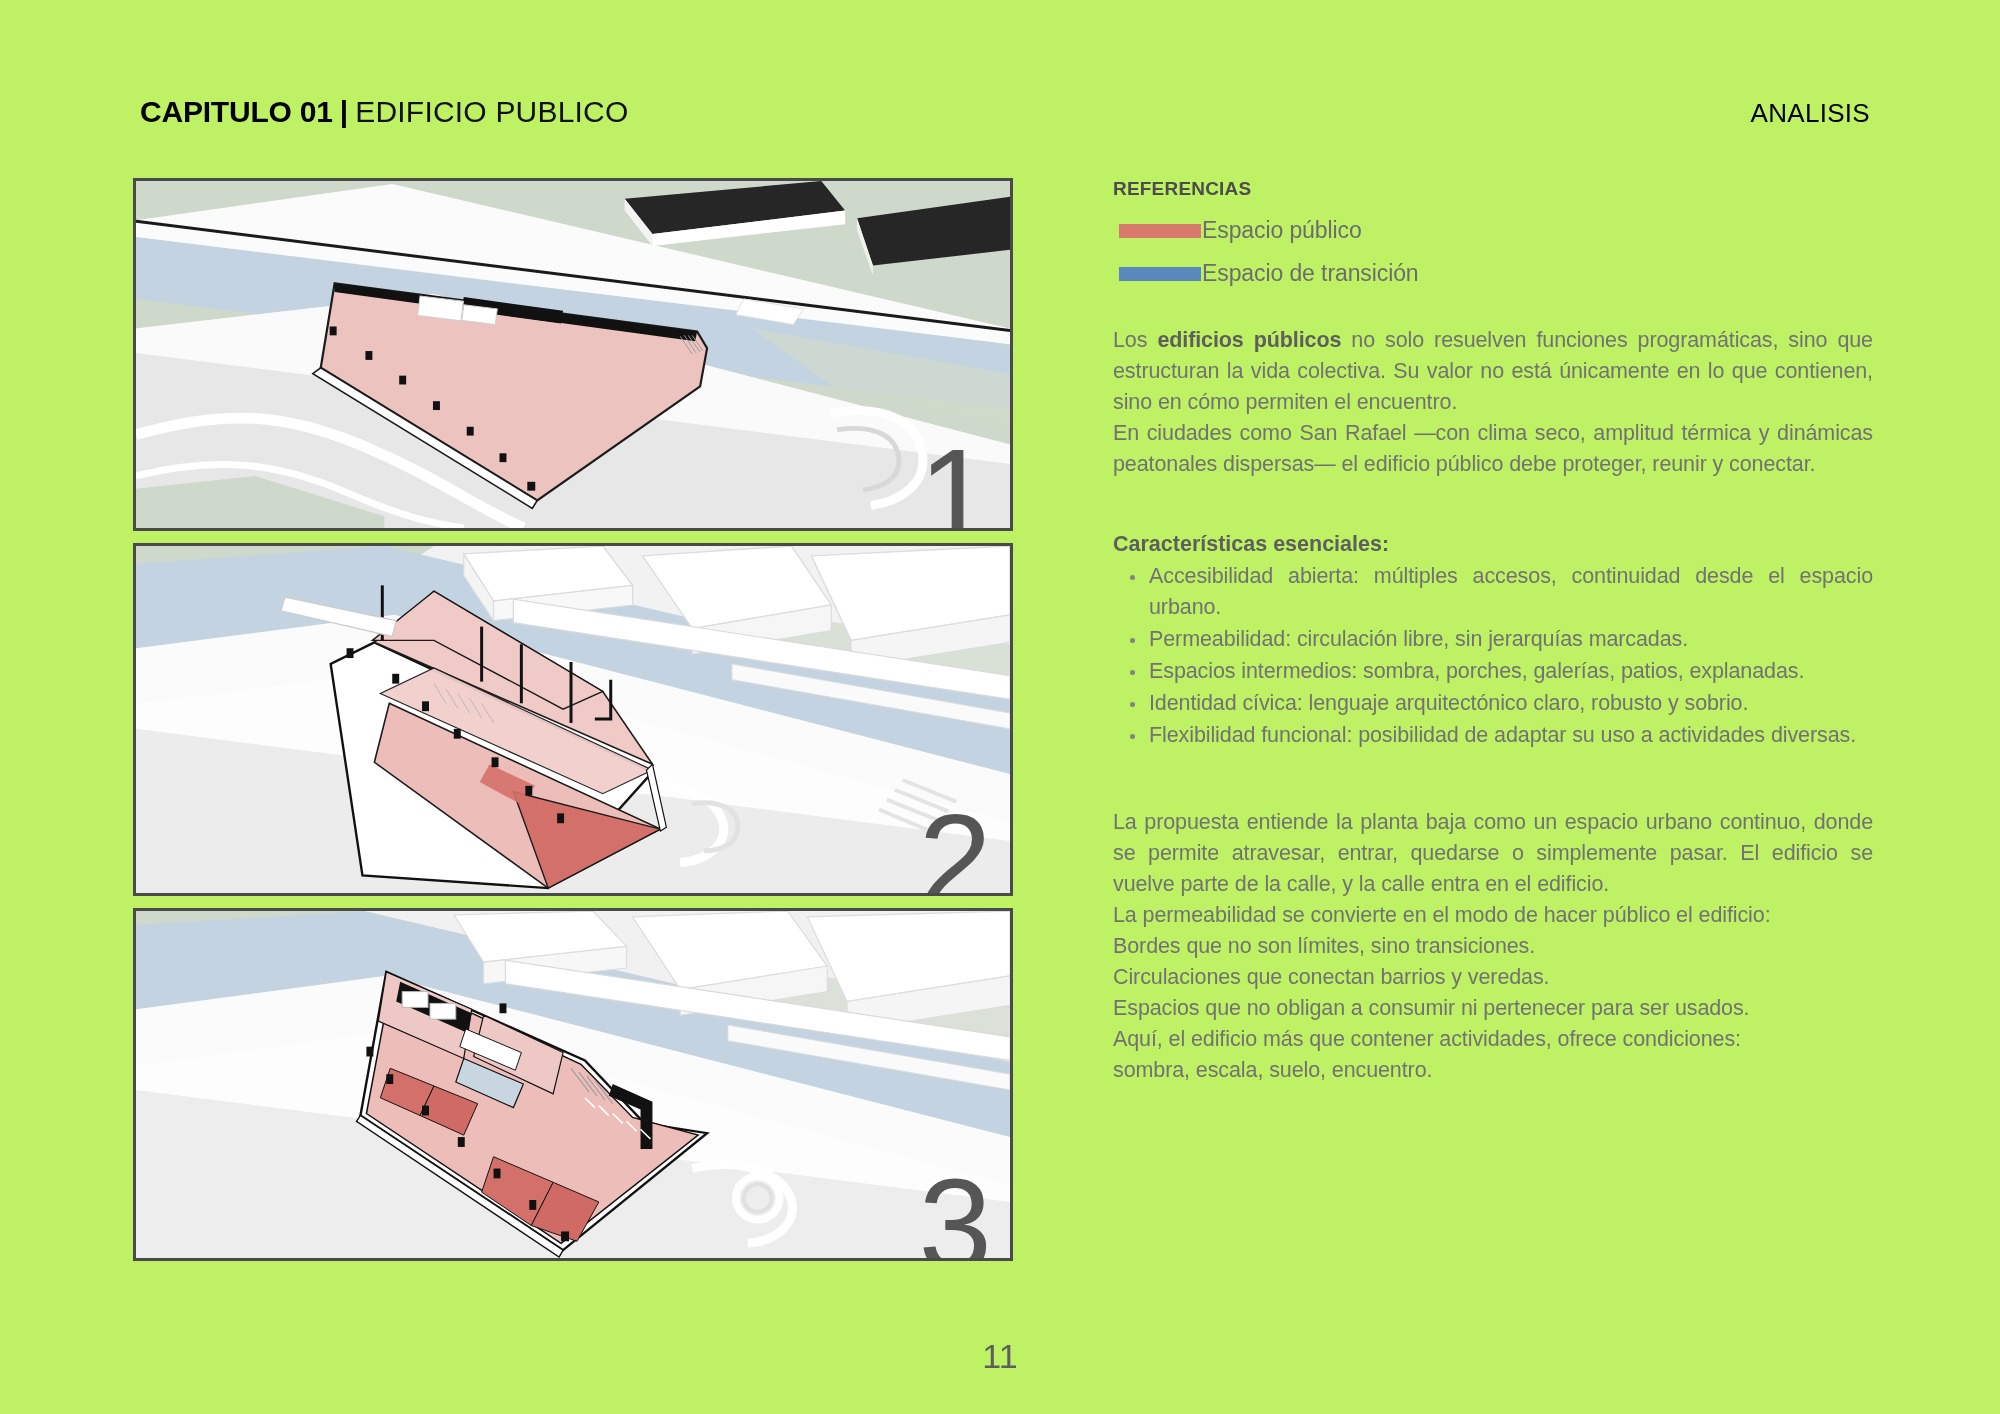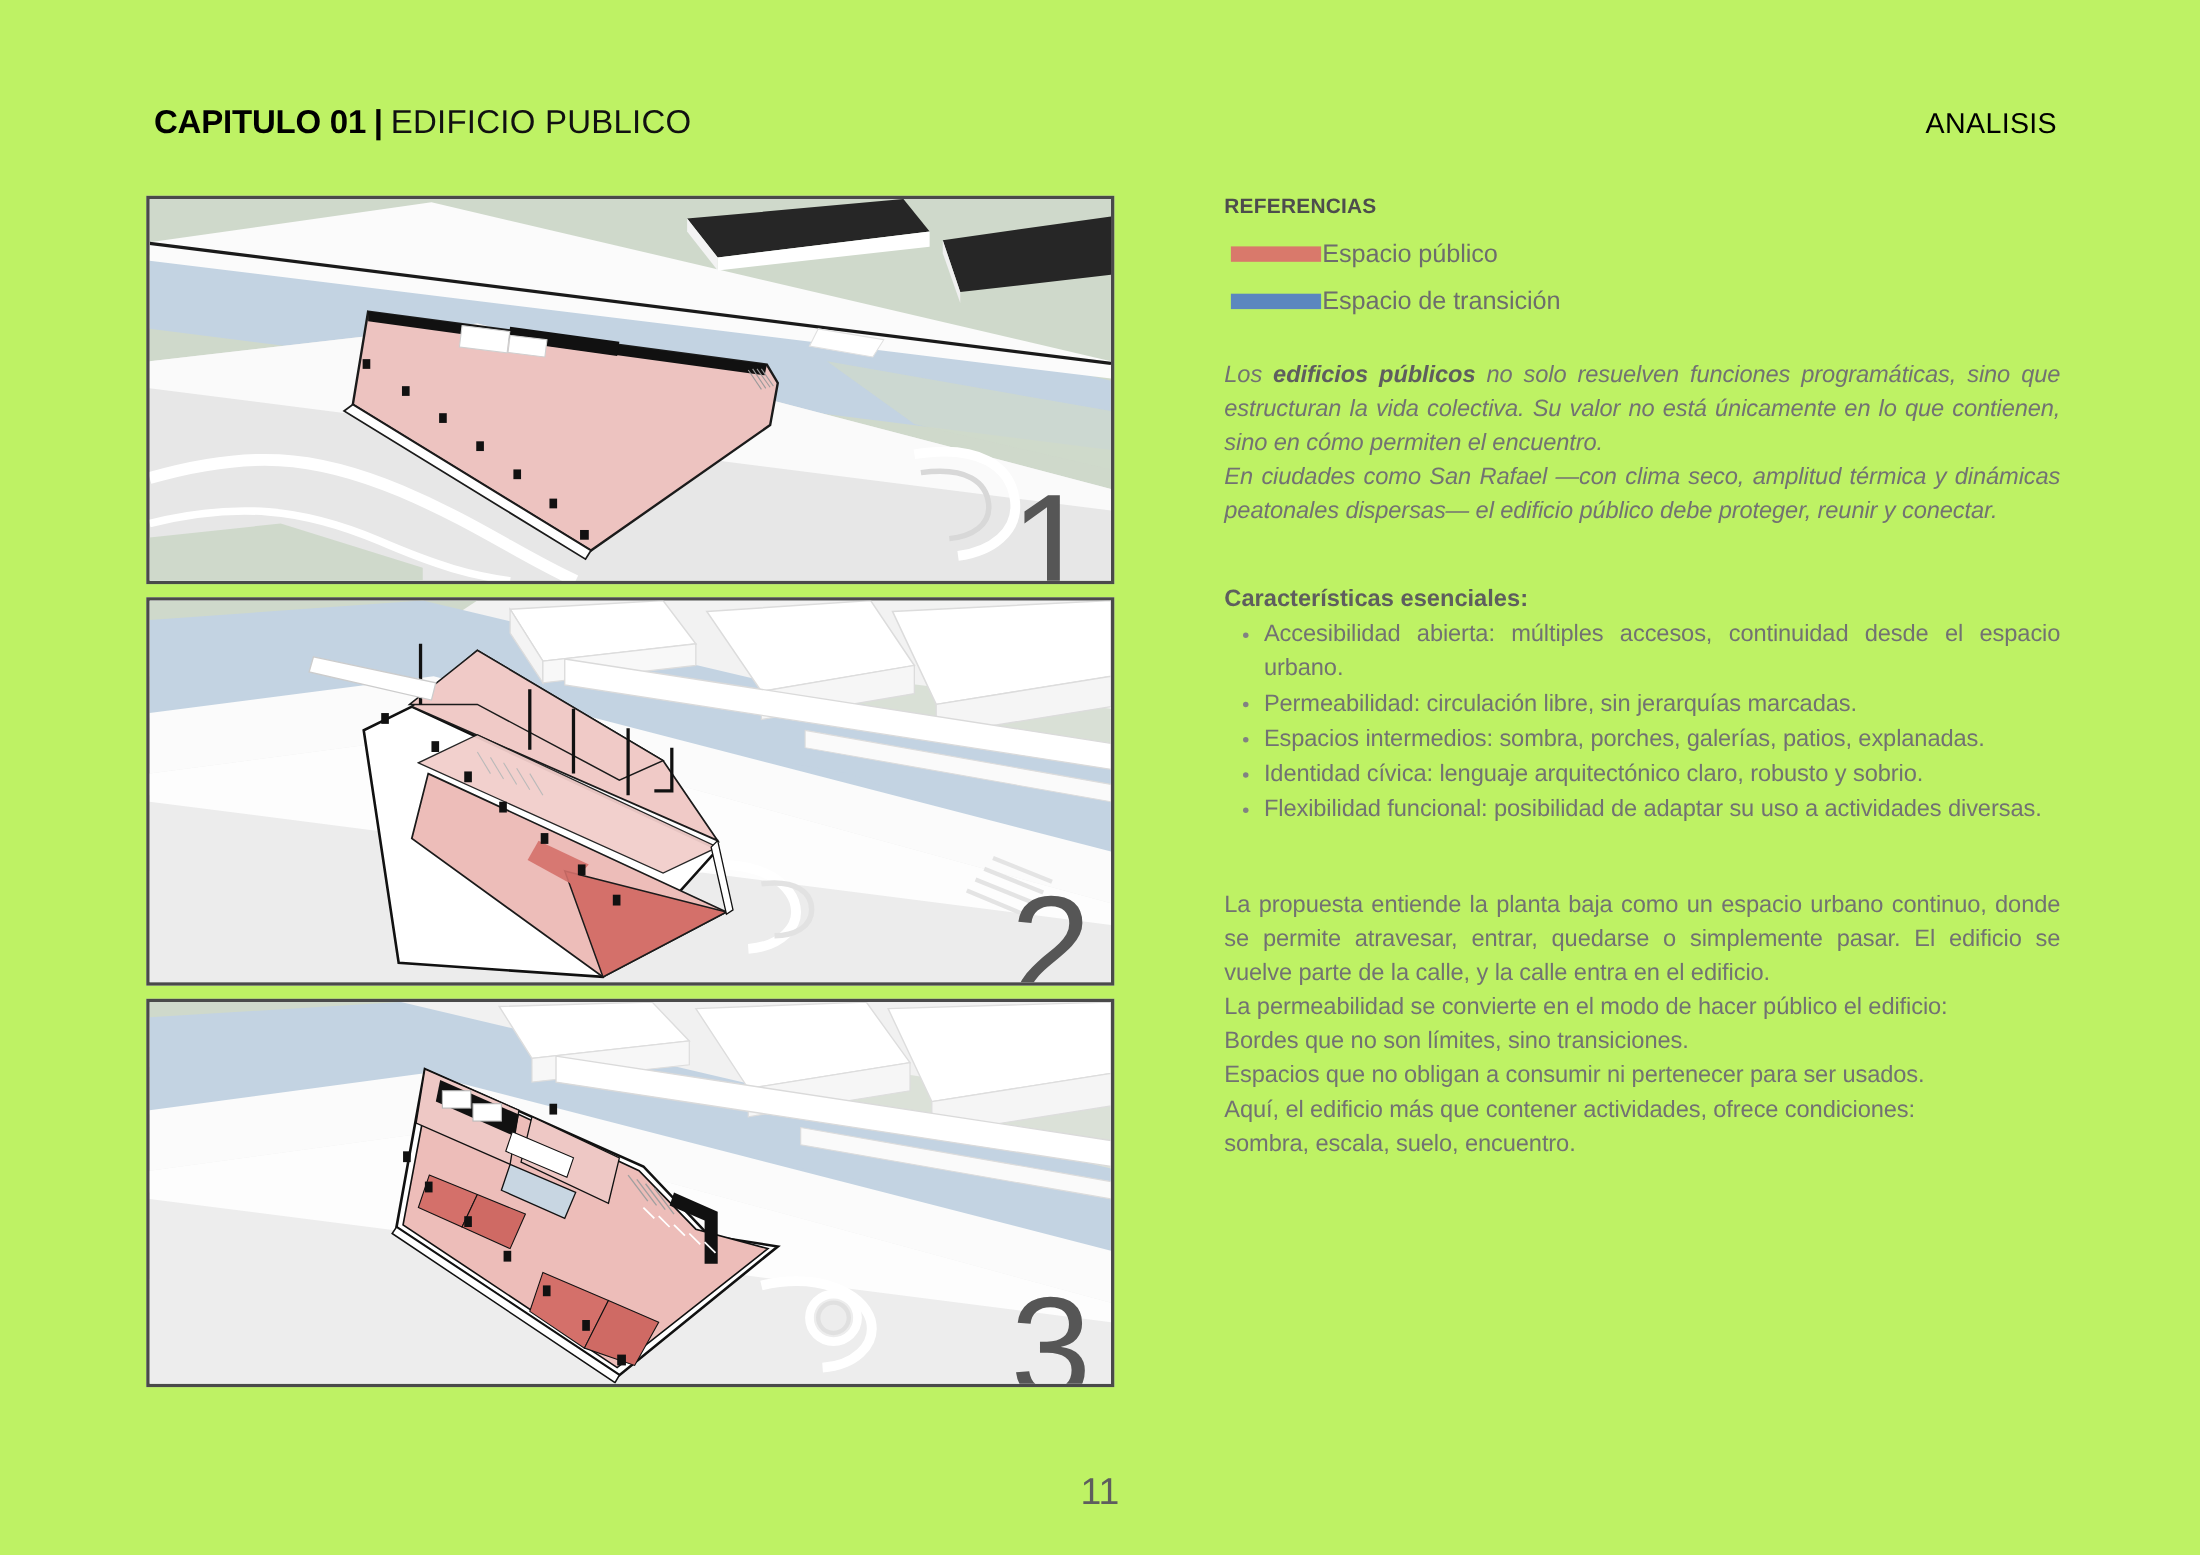--- a/index.html
+++ b/index.html
@@ -123,21 +123,21 @@
     letter-spacing: -0.1px;
   }
 
   .para {
     font-size: 21.5px;
     line-height: 31px;
     color: #727272;
     text-align: justify;
     letter-spacing: -0.1px;
   }
-  .para.block-1 { margin-top: 38px; font-style: italic; }
+  .para.block-1 { margin-top: 38px; }
   .para b { color: #5e5e5e; font-weight: 700; }
 
   .sec-title {
     font-size: 21.5px;
     font-weight: 700;
     color: #5e5e5e;
     margin-top: 52px;
     margin-bottom: 4px;
   }
   ul.bullets {
@@ -451,20 +451,21 @@
       <li>Espacios intermedios: sombra, porches, galerías, patios, explanadas.</li>
       <li>Identidad cívica: lenguaje arquitectónico claro, robusto y sobrio.</li>
       <li>Flexibilidad funcional: posibilidad de adaptar su uso a actividades diversas.</li>
     </ul>
 
     <p class="para block-2">La propuesta entiende la planta baja como un espacio urbano continuo, donde se permite atravesar, entrar, quedarse o simplemente pasar. El edificio se vuelve parte de la calle, y la calle entra en el edificio.</p>
 
     <div class="lines">
       <div class="line">La permeabilidad se convierte en el modo de hacer público el edificio:</div>
       <div class="line">Bordes que no son límites, sino transiciones.</div>
+      <div class="line">Circulaciones que conectan barrios y veredas.</div>
       <div class="line">Espacios que no obligan a consumir ni pertenecer para ser usados.</div>
       <div class="line">Aquí, el edificio más que contener actividades, ofrece condiciones:</div>
       <div class="line"> sombra, escala, suelo, encuentro.</div>
     </div>
 
   </div>
 
   <div class="page-num">11</div>
 
 </div>

